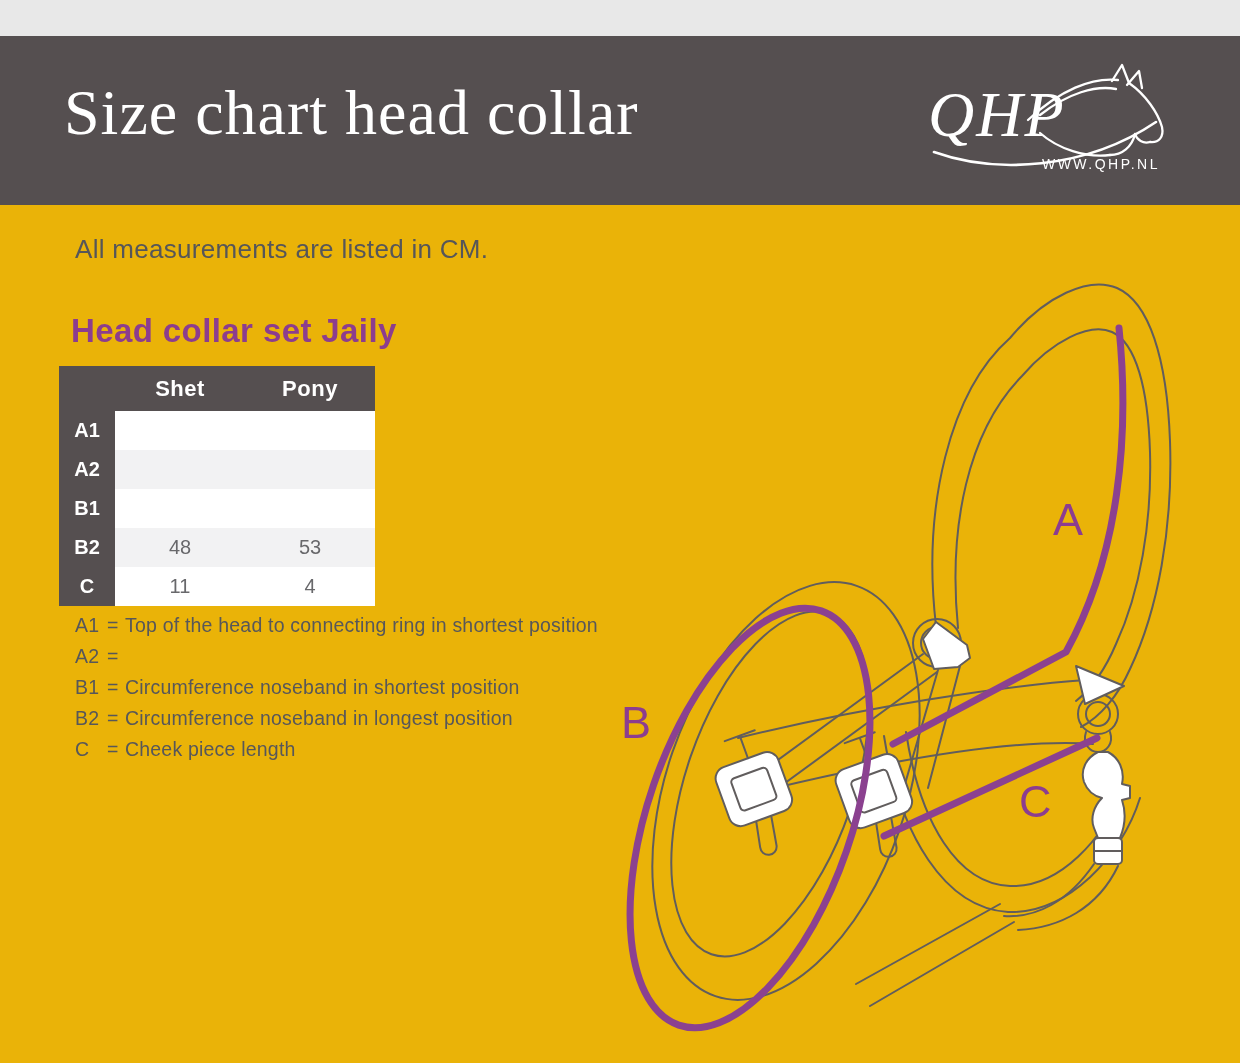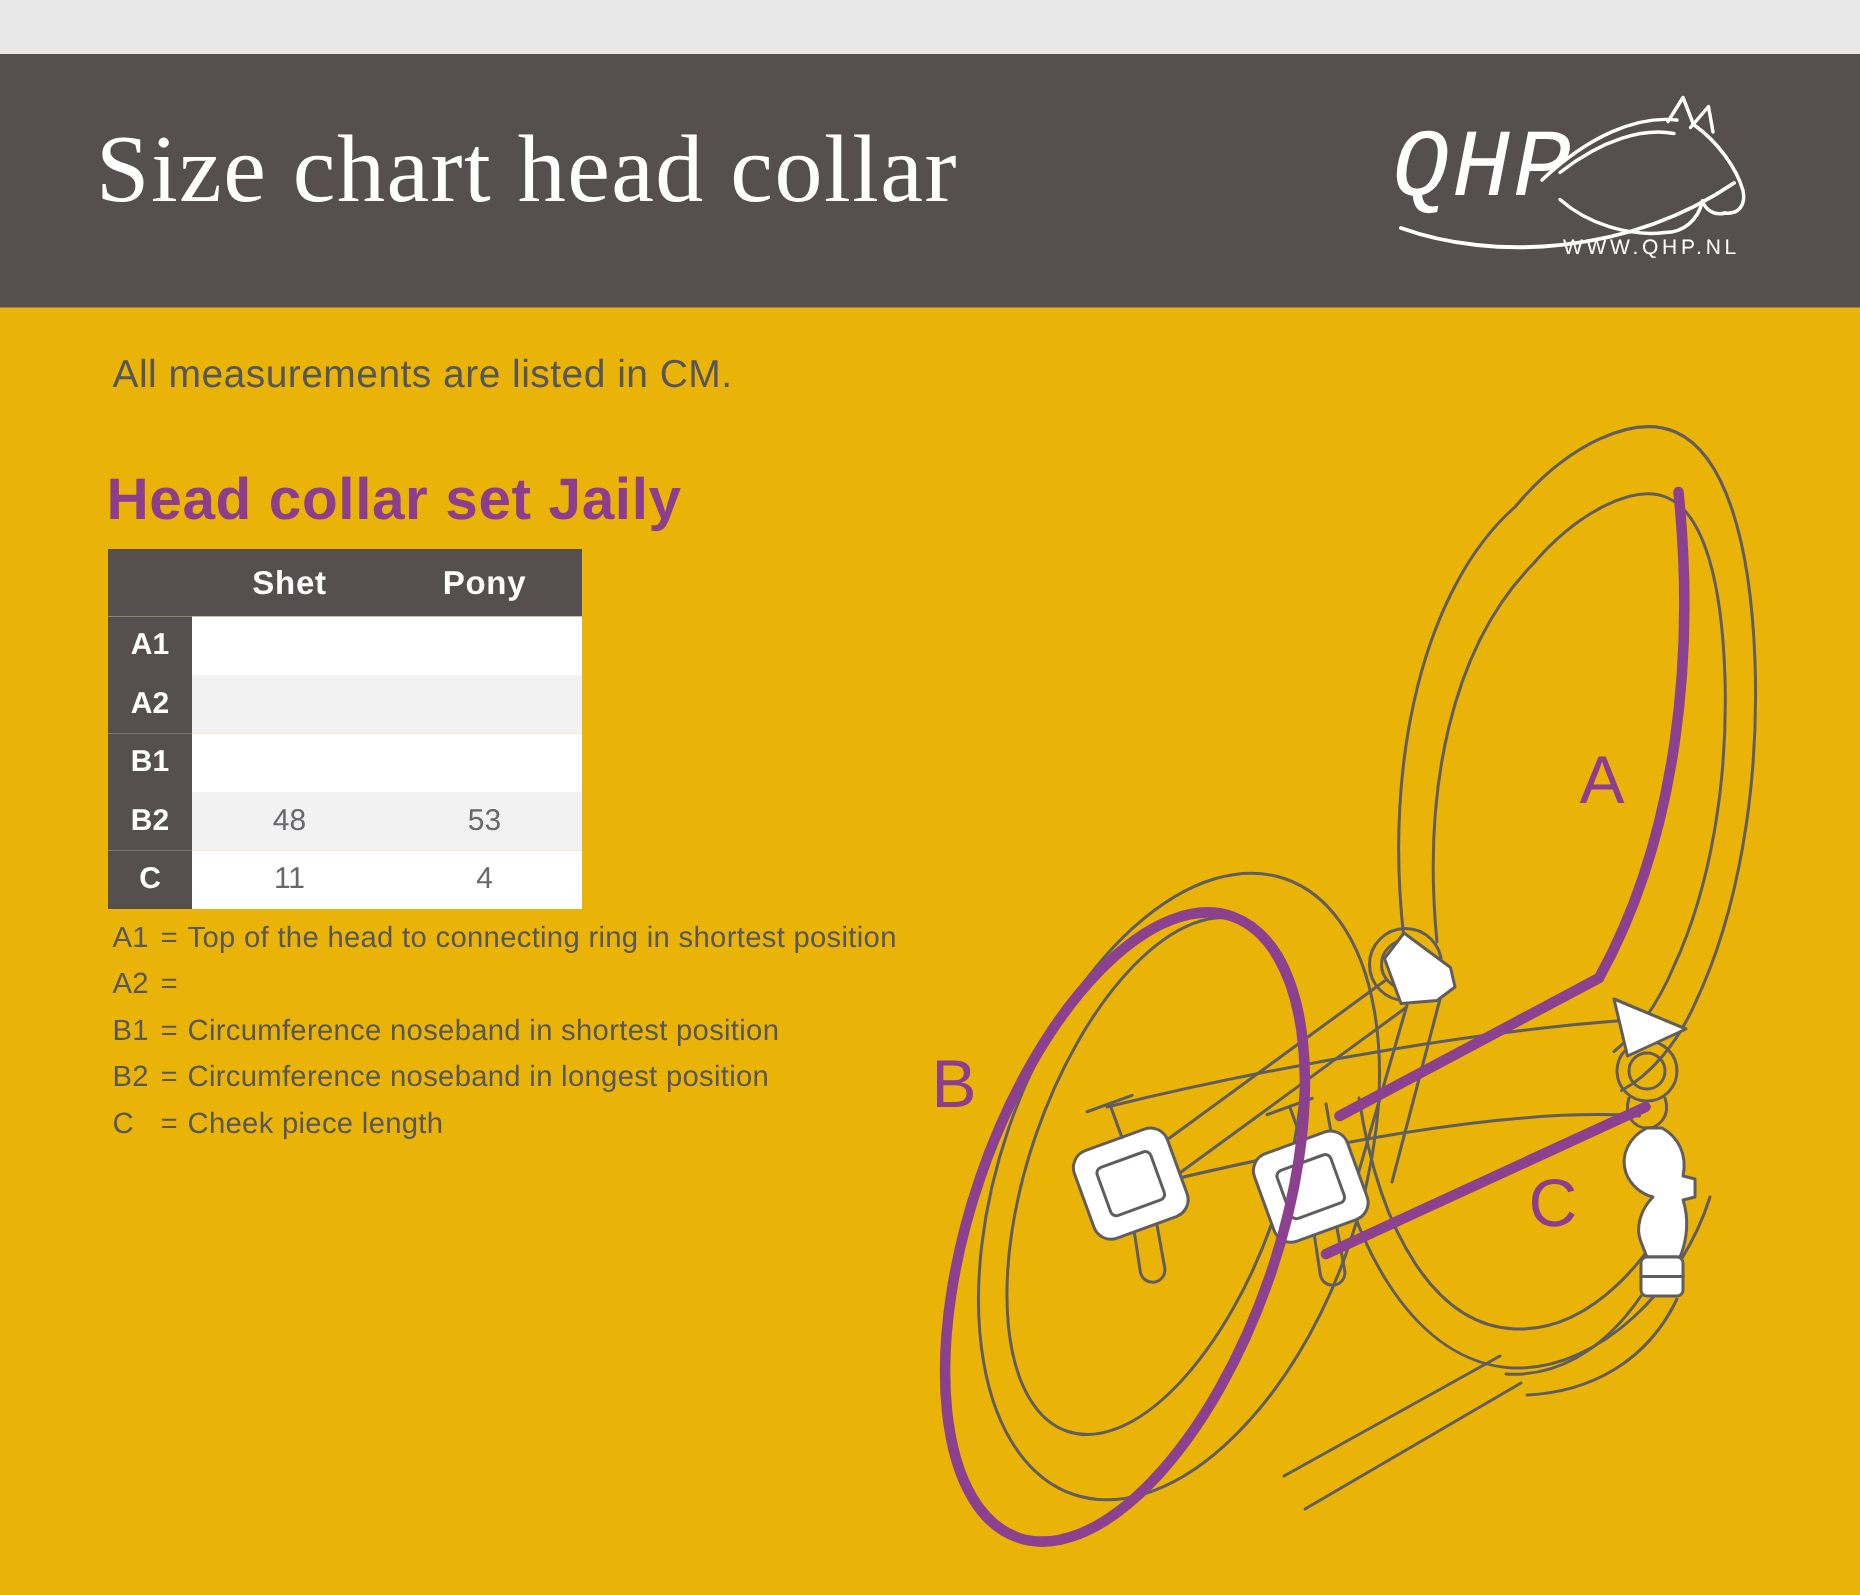--- a/index.html
+++ b/index.html
@@ -12,34 +12,34 @@
   .header { position:absolute; left:0; top:0; width:1240px; height:169px; background:#554F50; }
   .page-title {
     position:absolute; left:64px; top:40px; color:#ffffff;
     font-family:"Liberation Serif", serif; font-weight:400;
     font-size:64px; letter-spacing:1px; white-space:nowrap;
   }
   .logo { position:absolute; right:50px; top:24px; width:270px; height:120px; color:#fff; }
   .logo-svg { position:absolute; left:0; top:0; }
   .logo-text {
     position:absolute; left:8px; top:18px;
-    font-family:Liberation Mono, monospace; font-style:italic; font-weight:500;
+    font-family:Liberation Serif, serif; font-style:italic; font-weight:500;
     font-size:64px; letter-spacing:2px; color:#fff;
   }
   .logo-url {
     position:absolute; right:30px; bottom:8px; font-size:14px; letter-spacing:2.5px; color:#fff;
   }
   
   .note { position:absolute; left:75px; top:198px; font-size:26px; color:#565659; letter-spacing:0.3px; }
   .section-title {
-    position:absolute; left:71px; top:276px; font-size:39px; font-weight:700;
+    position:absolute; left:71px; top:276px; font-size:33px; font-weight:700;
     color:#8C3D8E; letter-spacing:0.4px;
   }
   
-  .sizetable { position:absolute; left:72px; top:330px; width:316px; }
+  .sizetable { position:absolute; left:59px; top:330px; width:316px; }
   .thead { display:flex; height:45px; background:#554F50; }
   .corner { width:56px; }
   .hcell { width:130px; display:flex; align-items:center; justify-content:center;
            color:#fff; font-weight:700; font-size:22px; letter-spacing:0.5px; }
   .trow { display:flex; height:39px; background:#ffffff; }
   .trow.alt { background:#F2F2F3; }
   .lcell { width:56px; background:#554F50; color:#fff; font-weight:700; font-size:20px;
            display:flex; align-items:center; justify-content:center; }
   .vcell { width:130px; display:flex; align-items:center; justify-content:center;
            font-size:20px; color:#68686B; }

